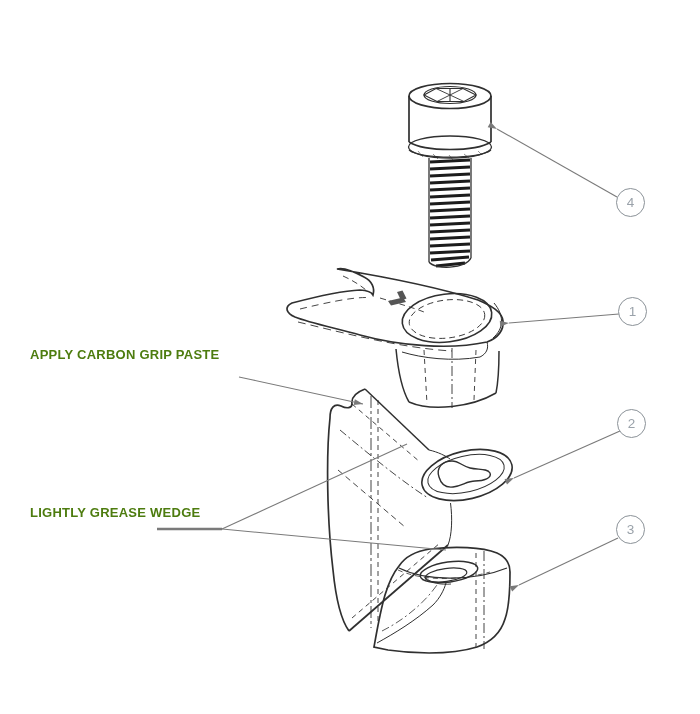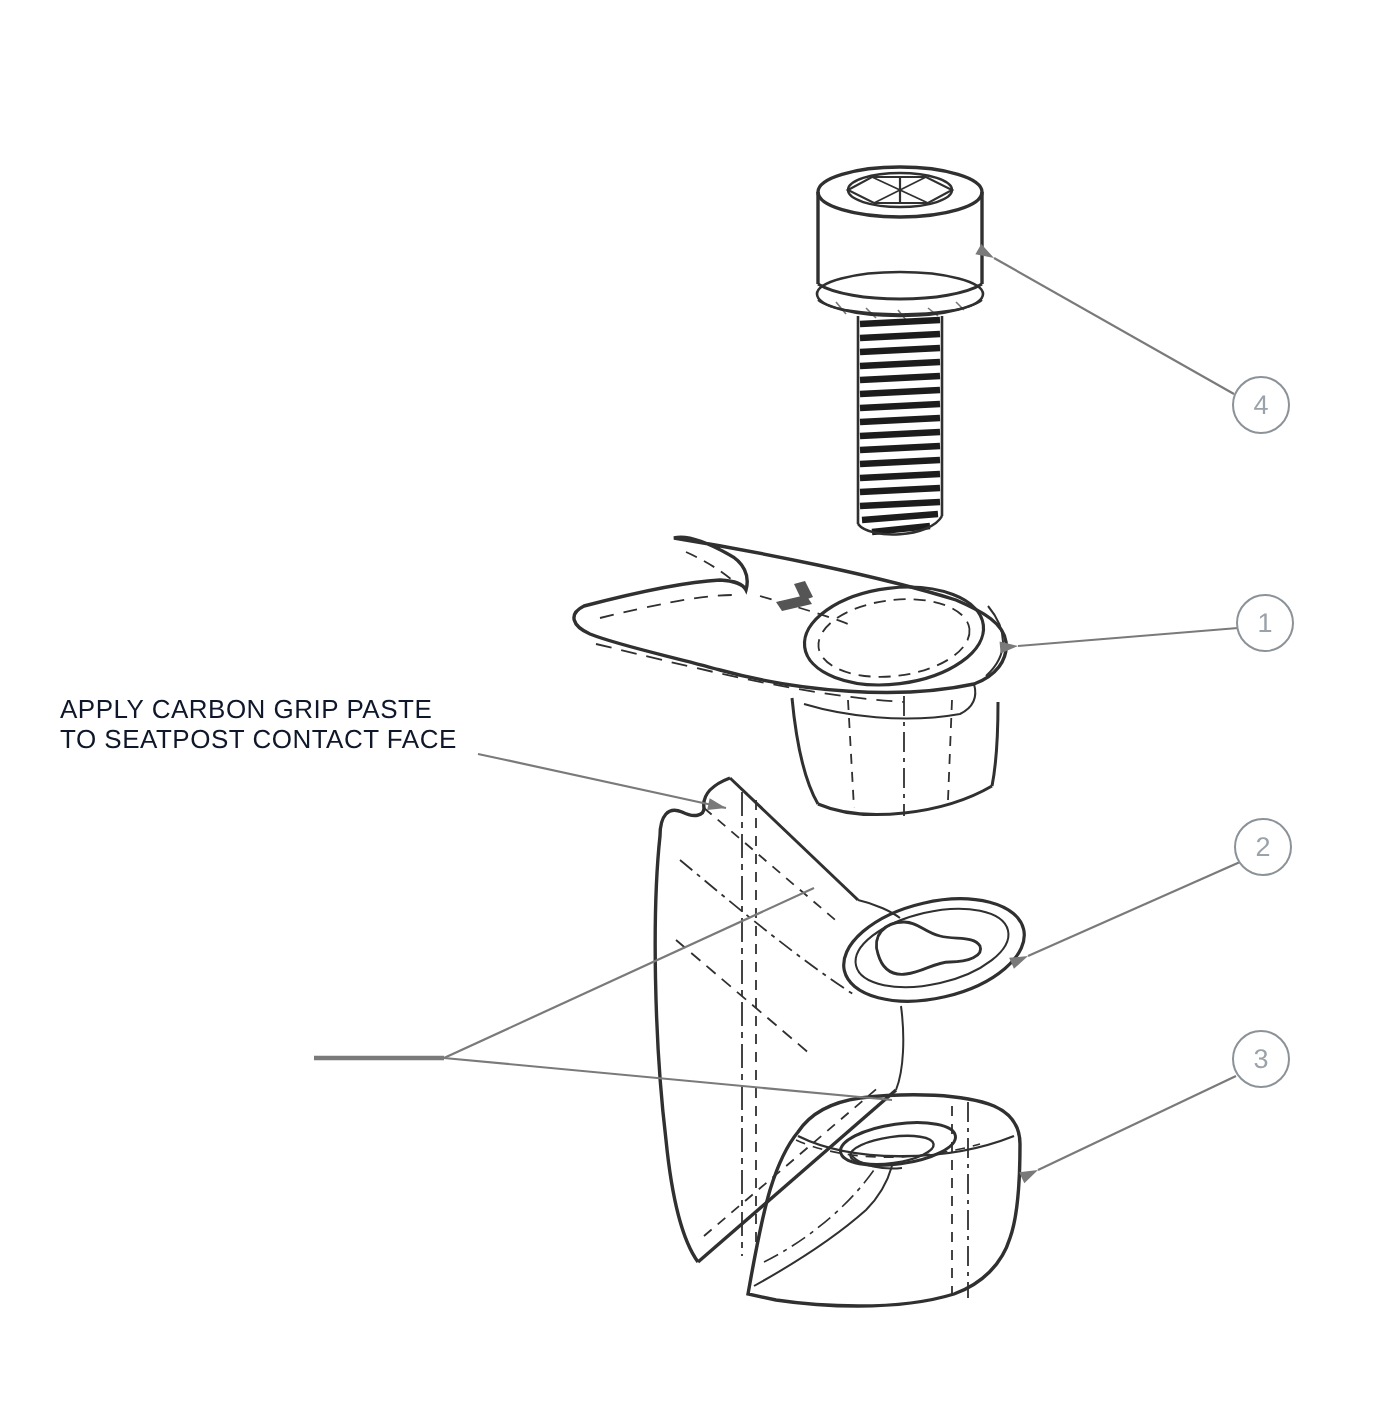--- a/index.html
+++ b/index.html
@@ -2,22 +2,22 @@
 <html><head>
 <meta charset="utf-8">
 <style>
   html,body{margin:0;padding:0;}
   body{
     width:700px;height:714px;position:relative;background:#ffffff;
     font-family:"Liberation Sans",sans-serif;overflow:hidden;
   }
   svg.drawing{position:absolute;left:0;top:0;}
   .note{
-    position:absolute;color:#0f172a;font-size:13px;line-height:14.5px;
-    letter-spacing:.25px;white-space:nowrap;font-weight:400;
+    position:absolute;color:#4d7c0f;font-size:13px;line-height:14.5px;
+    letter-spacing:.25px;white-space:nowrap;font-weight:700;
   }
   .note span{display:block;}
   .callout{
     position:absolute;width:29px;height:29px;border:1.4px solid #8b9298;
     border-radius:50%;background:#ffffff;display:flex;align-items:center;
     justify-content:center;color:#9aa2aa;font-size:13.5px;box-sizing:border-box;
   }
 </style>
 </head>
 <body>
@@ -185,24 +185,24 @@
     <polyline points="239,377 253,380 363,404" stroke-width="1.1" fill="none" marker-end="url(#arrE)"></polyline>
 
     <line x1="157" y1="529" x2="222" y2="529" stroke-width="2.3"></line>
     <line x1="222" y1="529" x2="407" y2="444" stroke-width="1.1"></line>
     <line x1="222" y1="529" x2="446" y2="550" stroke-width="1.1"></line>
   </g>
 </svg>
 
 <div class="note" style="left:30px;top:348px;">
   <span>APPLY CARBON GRIP PASTE</span>
-  <span>TO SEATPOST CONTACT FACE</span>
 </div>
 
 <div class="note" style="left:30px;top:506px;">
+  <span>LIGHTLY GREASE WEDGE</span>
 </div>
 
 <div class="callout" style="left:616px;top:188px;">
   <span>4</span>
 </div>
 <div class="callout" style="left:618px;top:297px;">
   <span>1</span>
 </div>
 <div class="callout" style="left:617px;top:409px;">
   <span>2</span>

